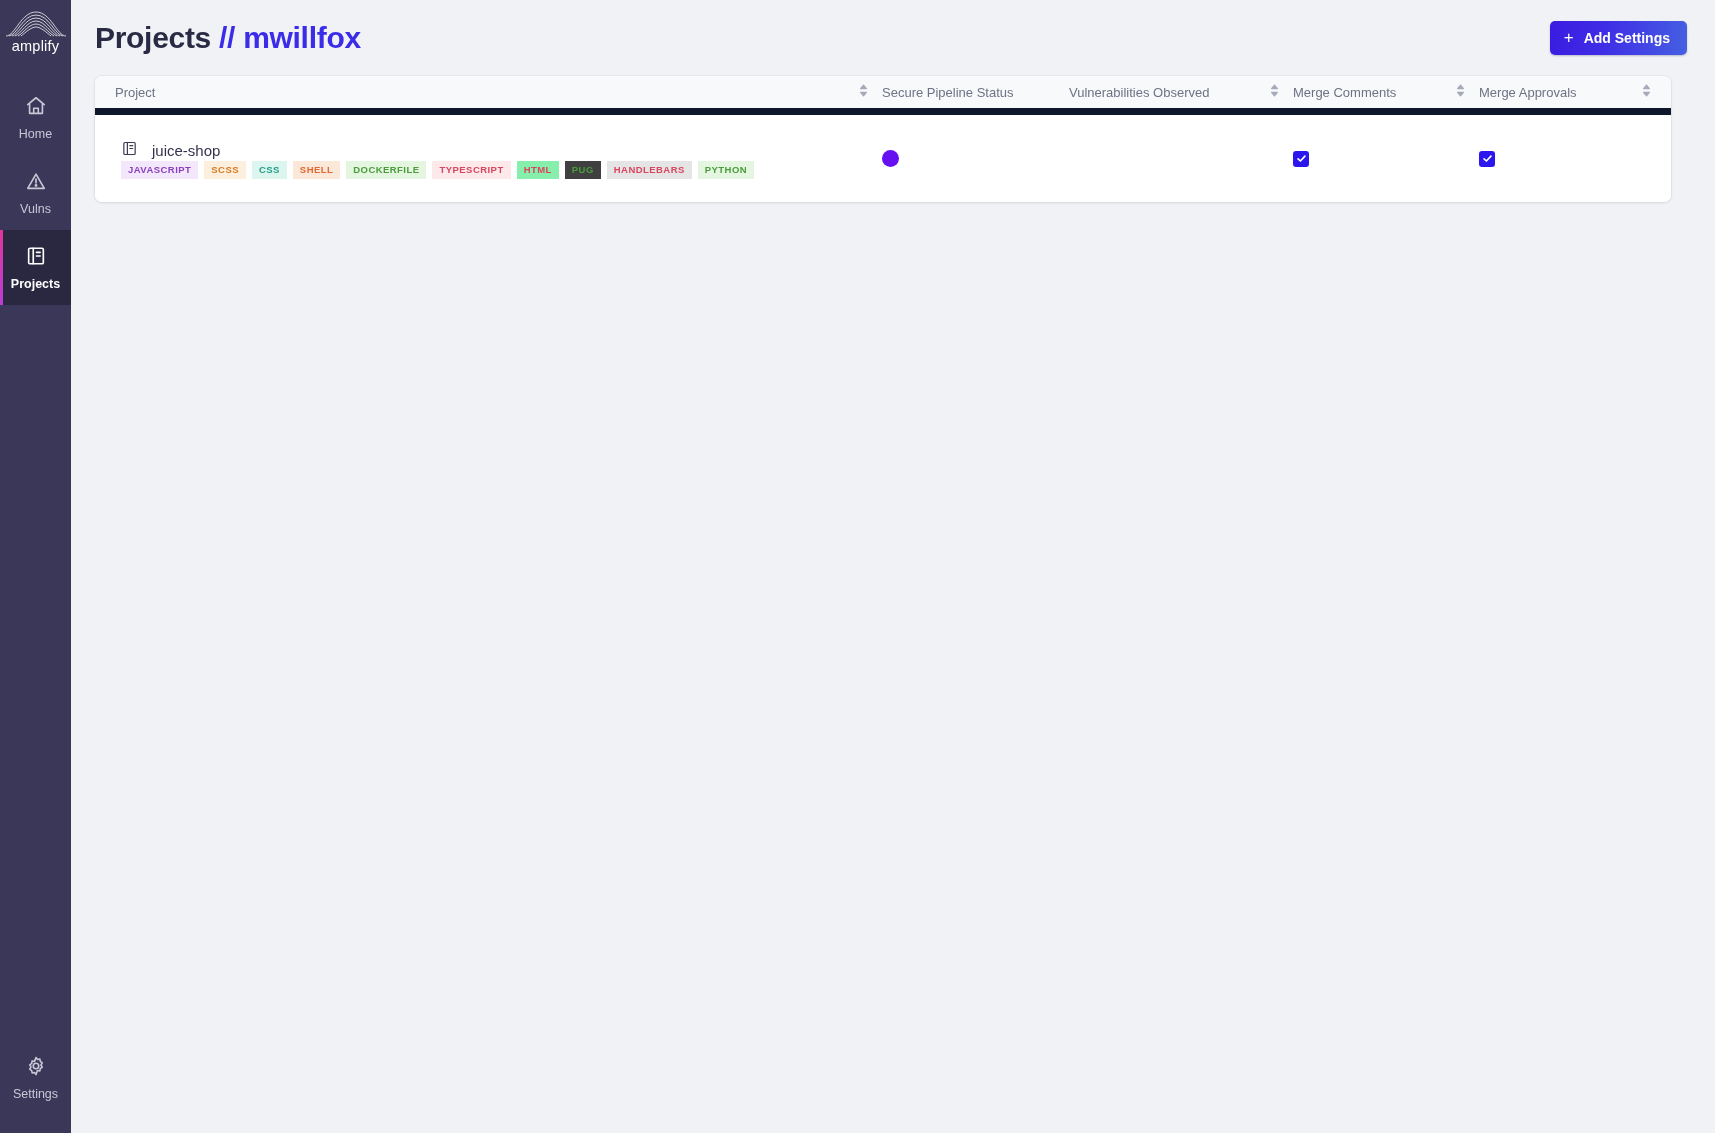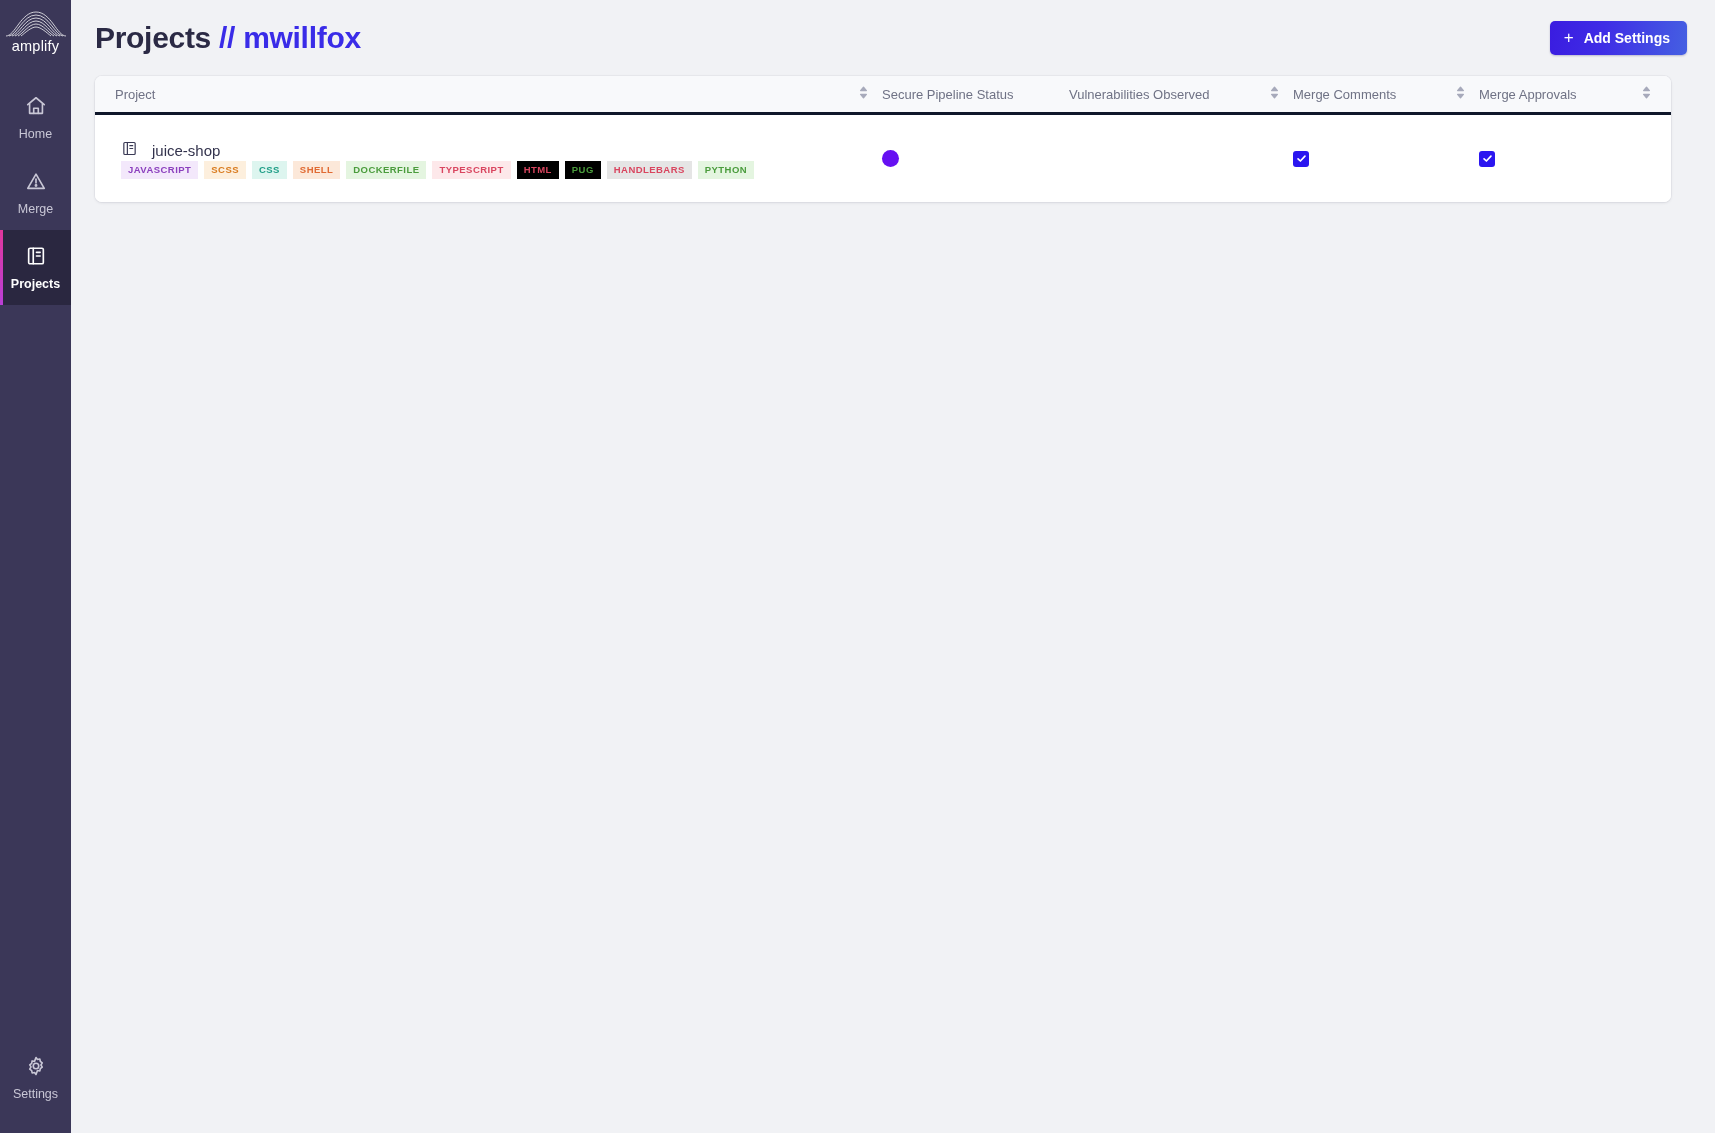--- a/index.html
+++ b/index.html
@@ -117,21 +117,21 @@
     background: #ffffff;
     border-radius: 7px;
     box-shadow: 0 1px 3px rgba(40,40,70,.10), 0 0 0 1px rgba(40,40,70,.04);
     overflow: hidden;
   }
   .thead {
     background: #f8f9fb;
     display: flex;
     align-items: center;
     height: 39px;
-    border-bottom: 3px solid #0f172a;
+    border-bottom: 7px solid #0f172a;
     padding-left: 20px;
   }
   .th {
     font-size: 13px;
     color: #6f7285;
     display: flex;
     align-items: center;
     justify-content: space-between;
     padding-right: 14px;
     white-space: nowrap;
@@ -219,21 +219,21 @@
       </div>
 
       <div class="nav-item">
         <span>
           <svg width="22" height="22" viewBox="0 0 24 24" fill="none" stroke-width="1.8" stroke-linecap="round" stroke-linejoin="round">
             <path d="M12 4.5 21 20H3z"></path>
             <path d="M12 10v4.2"></path>
             <circle cx="12" cy="17" r="0.7" fill="currentColor"></circle>
           </svg>
         </span>
-        <span class="nav-label">Merge</span>
+        <span class="nav-label">Vulns</span>
       </div>
 
       <div class="nav-item active">
         <span>
           <svg width="22" height="22" viewBox="0 0 24 24" fill="none" stroke-width="1.8" stroke-linecap="round" stroke-linejoin="round">
             <rect x="4" y="3.5" width="16" height="17" rx="1.5"></rect>
             <path d="M9 3.5v17"></path>
             <path d="M12.5 8h4"></path>
             <path d="M12.5 12h4"></path>
           </svg>
@@ -336,22 +336,22 @@
             </span>
             <span class="proj-name">juice-shop</span>
           </div>
           <div class="tags">
             <span class="tag" style="background: rgb(243, 232, 251); color: rgb(139, 63, 190);">JAVASCRIPT</span>
             <span class="tag" style="background: rgb(253, 239, 221); color: rgb(217, 123, 31);">SCSS</span>
             <span class="tag" style="background: rgb(221, 245, 239); color: rgb(31, 158, 135);">CSS</span>
             <span class="tag" style="background: rgb(252, 232, 217); color: rgb(224, 106, 51);">SHELL</span>
             <span class="tag" style="background: rgb(228, 245, 224); color: rgb(74, 156, 60);">DOCKERFILE</span>
             <span class="tag" style="background: rgb(253, 232, 234); color: rgb(217, 69, 95);">TYPESCRIPT</span>
-            <span class="tag" style="background: #000000; color: rgb(217, 69, 95);">HTML</span>
-            <span class="tag" style="background: #000000; color: rgb(74, 156, 60);">PUG</span>
+            <span class="tag" style="background: #86efac; color: rgb(217, 69, 95);">HTML</span>
+            <span class="tag" style="background: #404040; color: rgb(74, 156, 60);">PUG</span>
             <span class="tag" style="background: #e5e5e5; color: rgb(217, 69, 95);">HANDLEBARS</span>
             <span class="tag" style="background: rgb(228, 245, 224); color: rgb(74, 156, 60);">PYTHON</span>
           </div>
         </div>
 
         <div class="cell center-cell col-pipeline">
           <span class="status-dot" id="pipeline-dot" style="background: rgb(102, 16, 242);"></span>
         </div>
 
         <div class="cell center-cell col-vulns">

